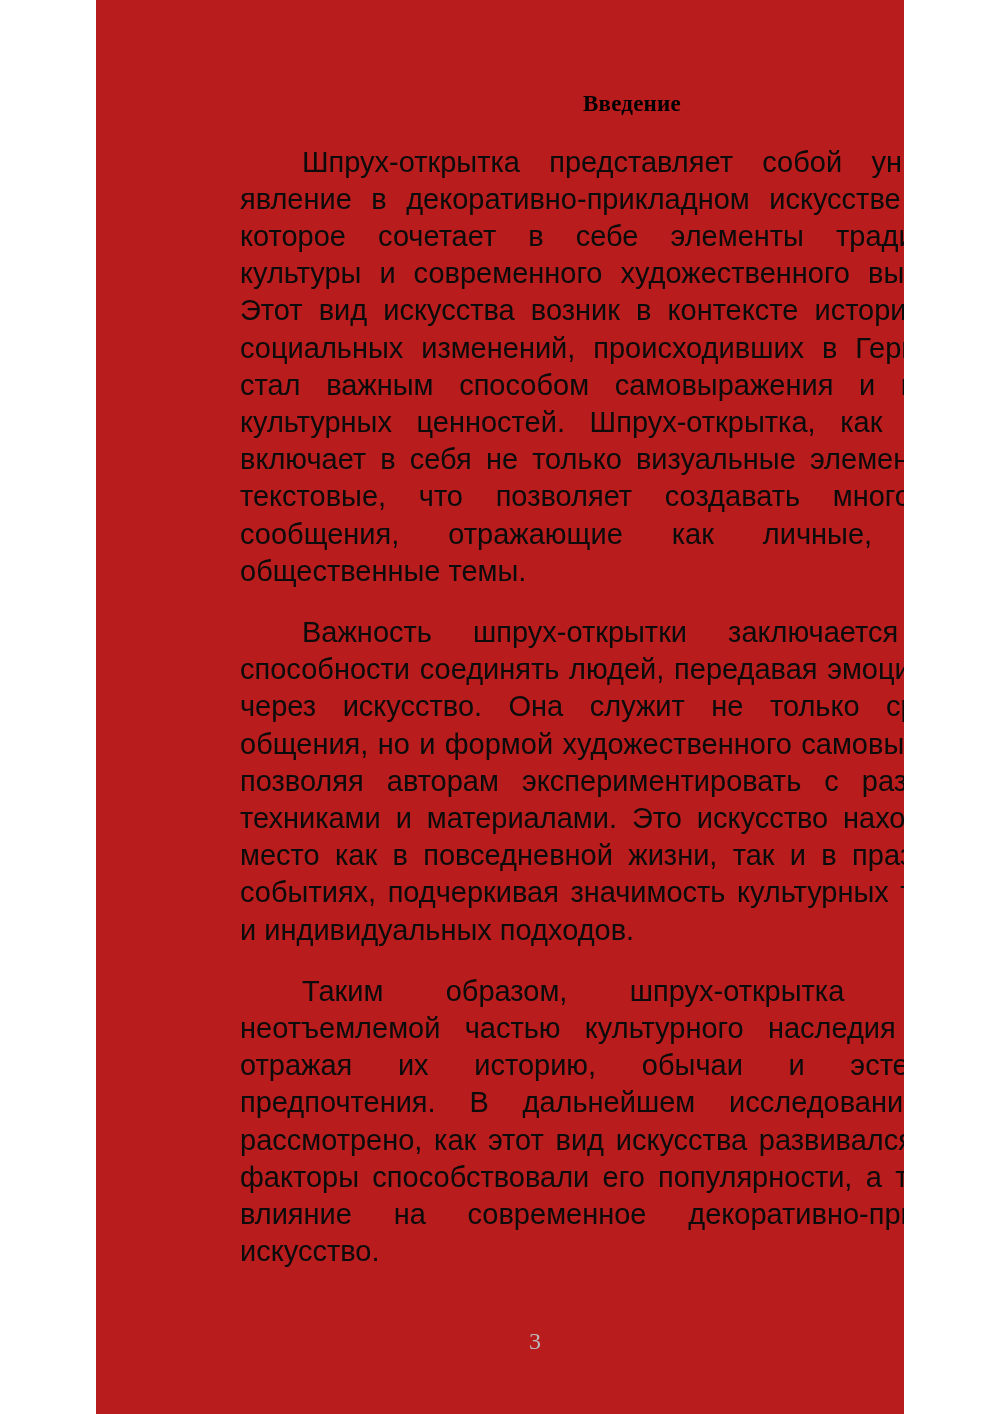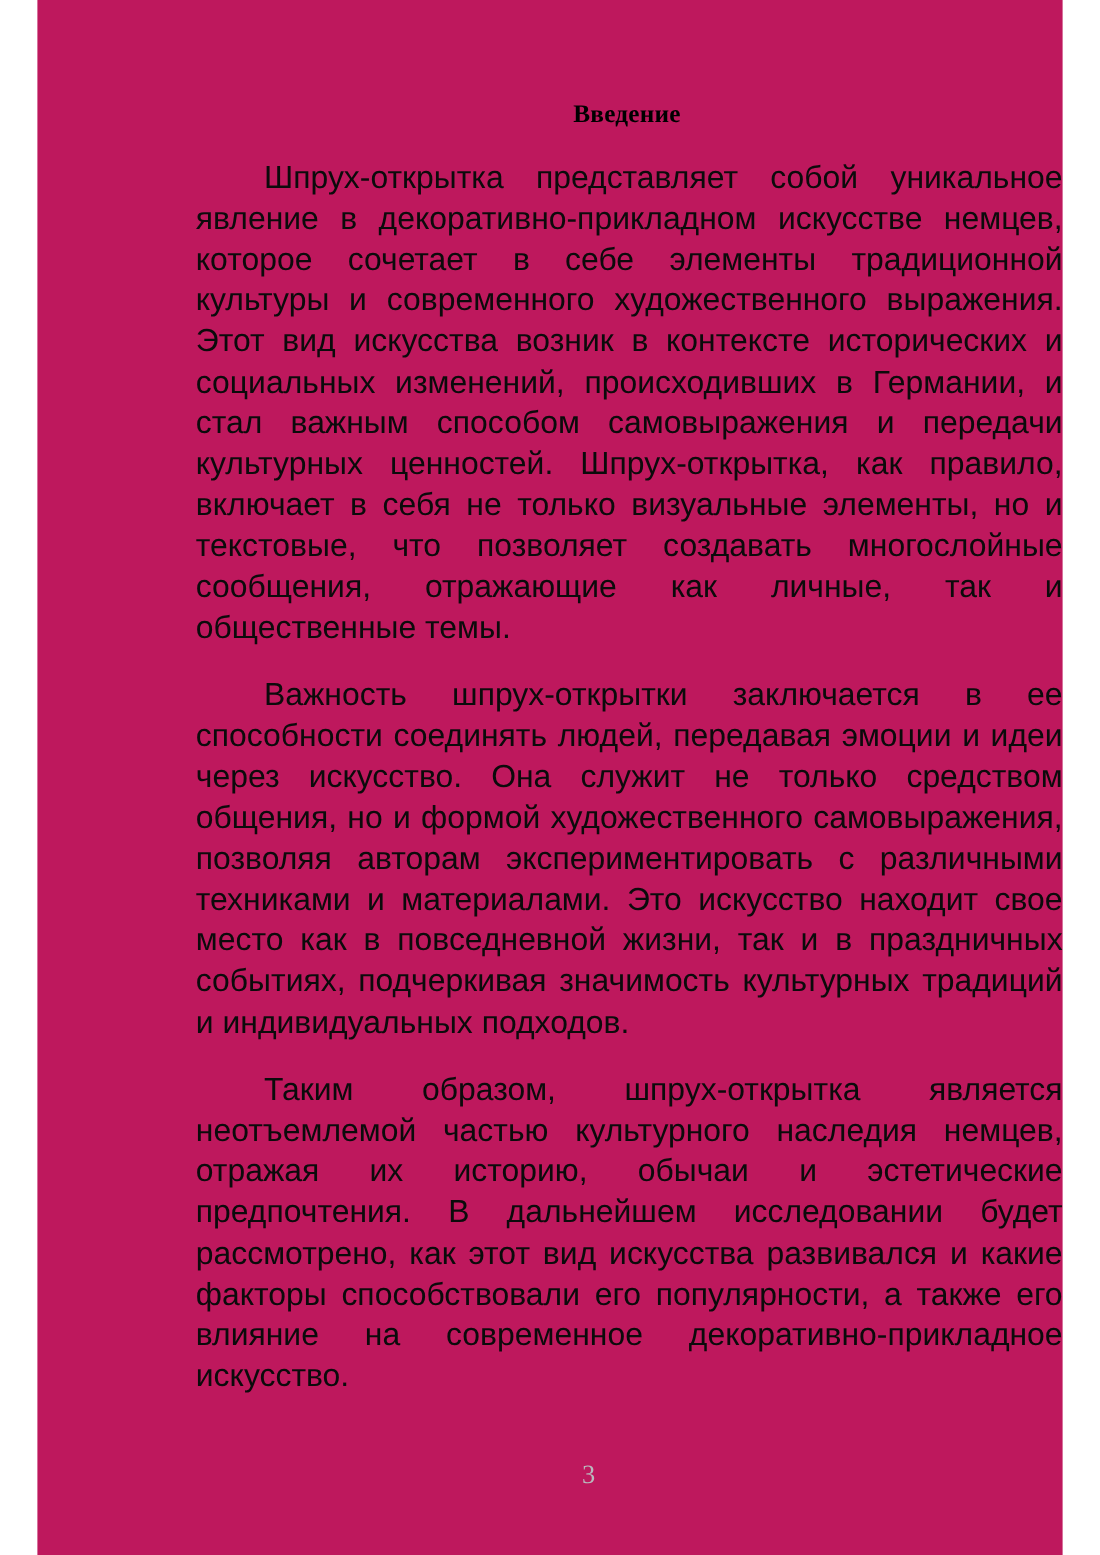--- a/index.html
+++ b/index.html
@@ -4,24 +4,24 @@
 <title>Введение</title>
 <style>
   html, body {
     margin: 0;
     padding: 0;
     background: #ffffff;
   }
 
   .page {
     position: relative;
-    width: 932px;
+    width: 808px;
     height: 1414px;
     margin: 0 auto;
-    background: #be185d;
+    background: #b91c1c;
     overflow: hidden;
     box-sizing: border-box;
   }
 
   .content {
     position: absolute;
     left: 140px;
     top: 90px;
     width: 792px;
   }

